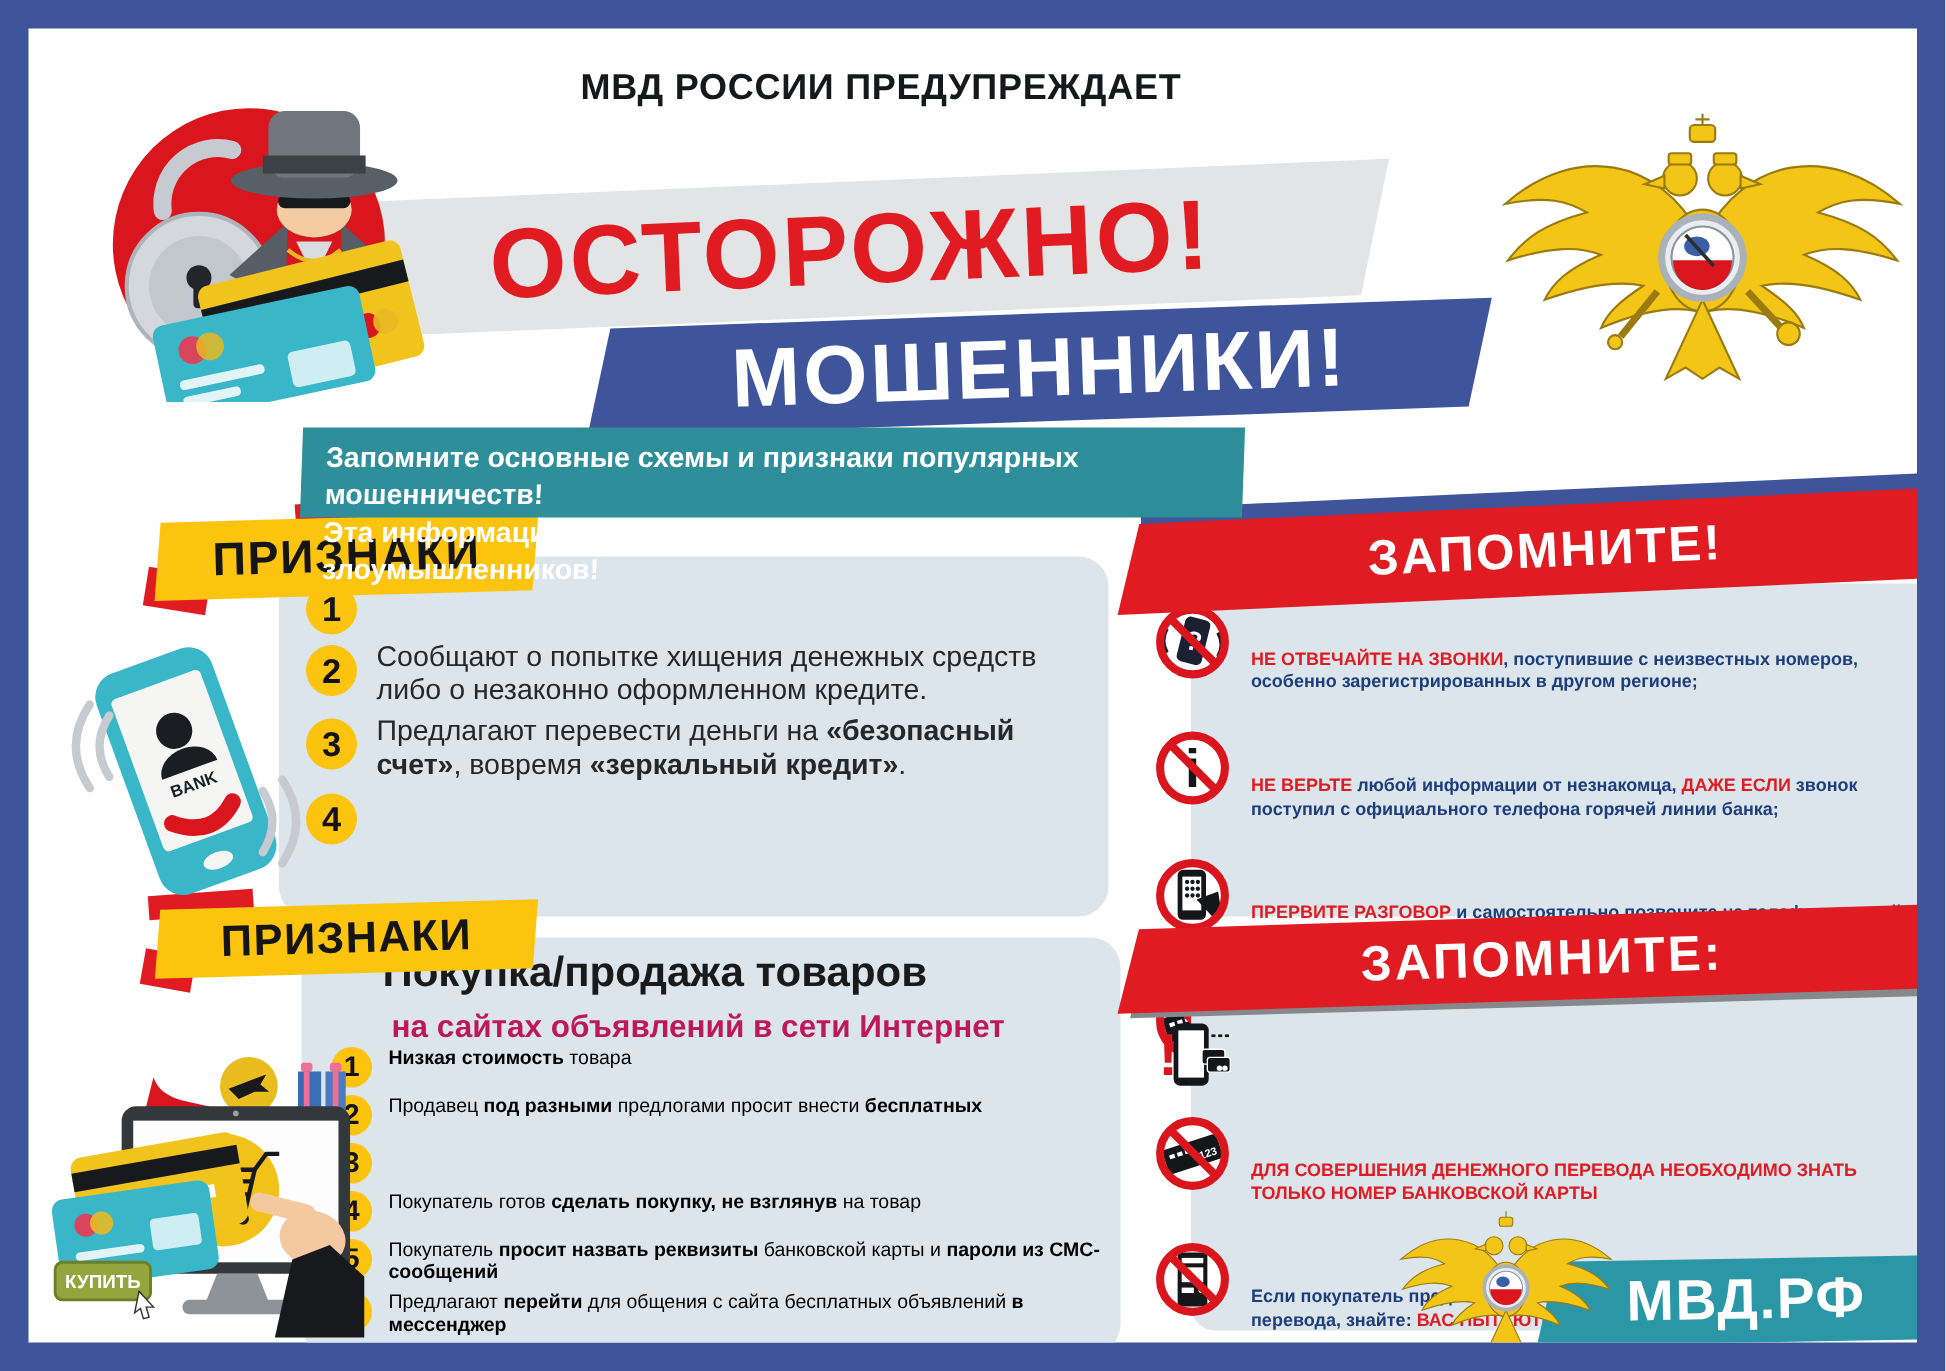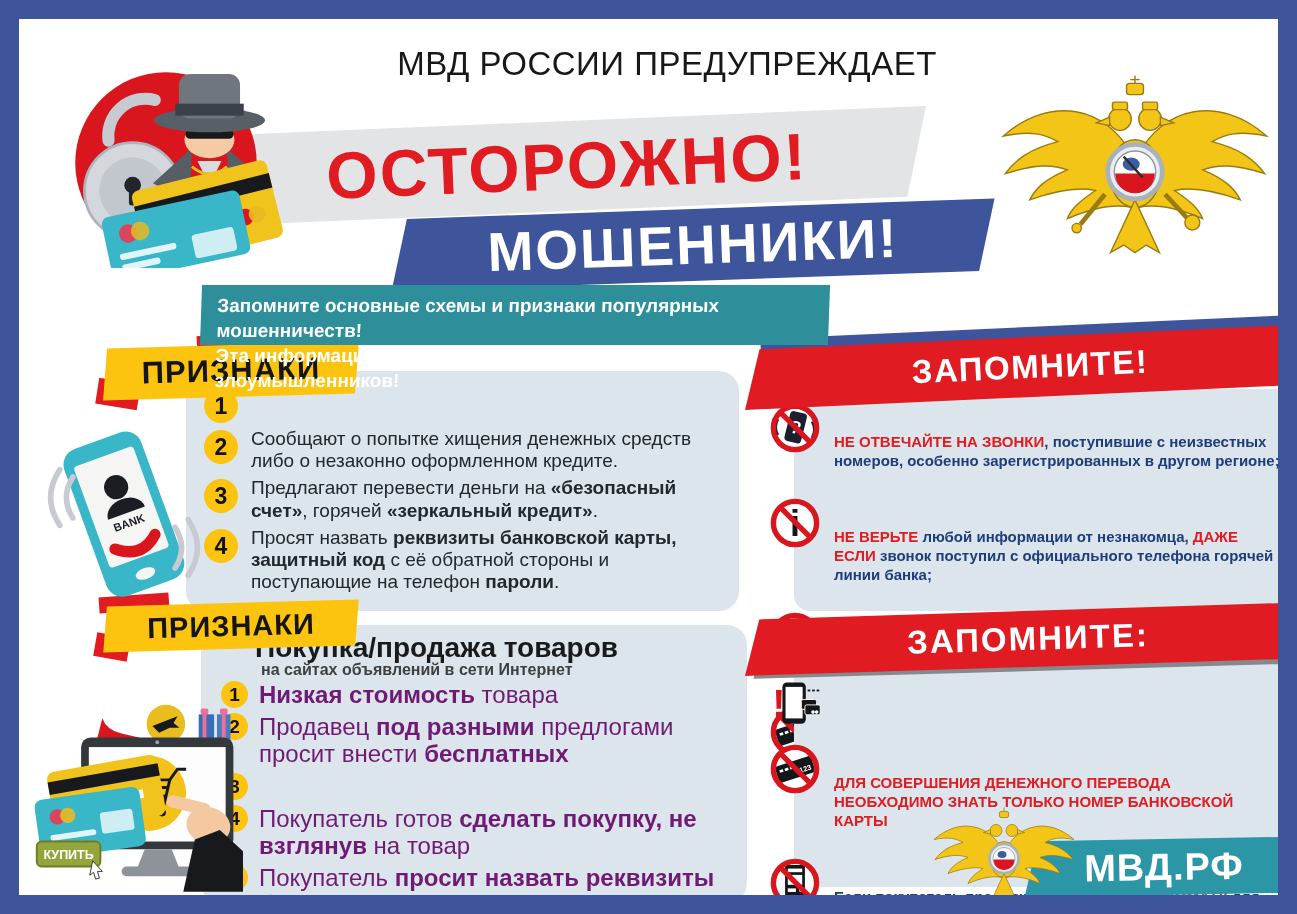--- a/index.html
+++ b/index.html
@@ -1,20 +1,20 @@
 <!DOCTYPE html>
 <html><head>
 <meta charset="utf-8">
 <style>
   html,body{margin:0;padding:0;background:#fff;}
   .poster{position:relative;width:1297px;height:914px;background:#fff;border:19px solid #3e549b;box-sizing:border-box;overflow:hidden;font-family:"Liberation Sans","DejaVu Sans",sans-serif;}
   .abs{position:absolute;}
 
   
-  .hdr-title{left:368px;top:26px;width:560px;text-align:center;font-size:33px;font-weight:400;color:#17181a;letter-spacing:.5px;z-index:3;}
+  .hdr-title{left:368px;top:26px;width:560px;text-align:left;font-size:24px;font-weight:700;color:#17181a;letter-spacing:.5px;z-index:3;}
   .banner{z-index:2;}
   .banner .bt{display:block;width:100%;text-align:center;}
   .gray-banner{left:198px;top:102px;width:700px;height:90px;background:#e3e4e6;transform:rotate(-2.4deg) skewX(-14deg);}
   .gray-banner .bt{transform:skewX(14deg);font-size:66px;font-weight:800;color:#e01b22;line-height:90px;letter-spacing:2px;}
   .blue-banner{left:380px;top:190px;width:588px;height:72px;background:#3e549b;transform:rotate(-2deg) skewX(-14deg);}
   .blue-banner .bt{transform:skewX(14deg);font-size:55px;font-weight:800;color:#fff;line-height:72px;letter-spacing:2px;}
   .intro-box{left:182px;top:266px;width:628px;height:60px;background:#2e8f9b;transform:skewX(-2deg);z-index:3;padding:8px 16px;box-sizing:border-box;}
   .intro-box p{margin:0;color:#fff;font-size:19px;font-weight:700;line-height:1.32;}
 
   
@@ -28,40 +28,40 @@
 
   
   .panel{background:#dbe5eb;border-radius:20px;z-index:1;box-sizing:border-box;}
   .p-call{left:167px;top:352px;width:553px;height:240px;padding:16px 14px 8px 10px;}
   .p-shop{left:182px;top:606px;width:546px;height:278px;padding:8px 12px 6px 10px;}
   .l-row{display:flex;align-items:flex-start;margin-bottom:5px;}
   .num{flex:none;background:#fcc40e;color:#131313;font-weight:800;border-radius:50%;text-align:center;}
   .n1{width:34px;height:34px;font-size:23px;line-height:34px;margin:2px 13px 0 8px;}
   .n2{width:27px;height:27px;font-size:19px;line-height:27px;margin:0 11px 0 10px;}
   .l-text{font-size:19px;color:#23282c;line-height:1.17;}
-  .l-text2{font-size:24px;color:#701a75;line-height:1.13;}
+  .l-text2{font-size:13px;color:#000000;line-height:1.13;}
   .seg-b{font-weight:700;}
   .seg-t1{display:block;font-size:27px;font-weight:700;line-height:1.04;letter-spacing:-.3px;margin-bottom:2px;color:#1d2125;}
   .shop-title{margin:0 0 0 44px;font-size:28px;font-weight:700;color:#1a1a1a;line-height:1.05;}
-  .shop-sub{margin:0 0 2px 50px;font-size:16px;font-weight:700;color:#404040;line-height:1.05;}
+  .shop-sub{margin:12px 0 2px 50px;font-size:21px;font-weight:700;color:#be185d;line-height:1.05;}
 
   
   .blue-strip1{left:742px;top:308px;width:536px;height:44px;background:#3e549b;transform:rotate(-2.6deg);z-index:2;}
   .red-banner{background:#e01b22;z-index:3;}
   .red-banner .bt{font-weight:800;color:#fff;}
   .rb1{left:733px;top:318px;width:556px;height:60px;transform:rotate(-2.6deg) skewX(-16deg);}
   .rb1 .bt{transform:skewX(16deg);font-size:33px;line-height:60px;letter-spacing:1.5px;}
   .rb2-shadow{left:741px;top:600px;width:544px;height:52px;background:#85898e;transform:rotate(-1.6deg) skewX(-16deg);z-index:2;}
   .rb2{left:733px;top:592px;width:552px;height:56px;transform:rotate(-1.8deg) skewX(-16deg);}
   .rb2 .bt{transform:skewX(16deg);font-size:33px;line-height:56px;letter-spacing:2px;}
   .p-rem1{left:775px;top:370px;width:500px;height:222px;border-radius:16px;padding:12px 14px 6px 6px;}
   .p-rem2{left:775px;top:644px;width:500px;height:224px;border-radius:16px;padding:14px 14px 6px 6px;}
   .r-row{display:flex;align-items:flex-start;margin-bottom:11px;}
   .r-row .icon{width:54px;height:54px;flex:none;margin-left:-32px;margin-right:12px;}
-  .r-text{font-size:15px;line-height:1.27;color:#1d3d7b;font-weight:600;padding-top:3px;margin-top:28px;}
+  .r-text{font-size:12px;line-height:1.27;color:#1d3d7b;font-weight:600;padding-top:3px;margin-top:28px;}
   .seg-r{color:#e01b22;font-weight:800;}
 
   
   .mvd-banner{left:1012px;top:820px;width:266px;height:56px;background:#2b96a5;transform:rotate(-1deg) skewX(-14deg);z-index:4;}
   .mvd-banner .bt{transform:skewX(14deg);font-size:38px;font-weight:800;color:#fff;line-height:56px;letter-spacing:1px;}
 
   .illo{z-index:4;}
 </style>
 </head>
 <body>
@@ -153,25 +153,24 @@
     <div class="l-row">
       <span class="num n1">1</span>
       <span class="l-text"></span>
     </div>
     <div class="l-row">
       <span class="num n1">2</span>
       <span class="l-text"><span class="seg-n">Сообщают о попытке хищения денежных средств либо о незаконно оформленном кредите.</span></span>
     </div>
     <div class="l-row">
       <span class="num n1">3</span>
-      <span class="l-text"><span class="seg-n">Предлагают перевести деньги на </span><span class="seg-b">«безопасный счет»</span><span class="seg-n">, горячей </span><span class="seg-b">«зеркальный кредит»</span><span class="seg-n">.</span></span>
+      <span class="l-text"><span class="seg-n">Предлагают перевести деньги на </span><span class="seg-b">«безопасный счет»</span><span class="seg-n">, вовремя </span><span class="seg-b">«зеркальный кредит»</span><span class="seg-n">.</span></span>
     </div>
     <div class="l-row">
       <span class="num n1">4</span>
-      <span class="l-text"><span class="seg-n">Просят назвать </span><span class="seg-b">реквизиты банковской карты,</span><span class="seg-n"> </span><span class="seg-b">защитный код</span><span class="seg-n"> с её обратной стороны и поступающие на телефон </span><span class="seg-b">пароли</span><span class="seg-n">.</span></span>
     </div>
   </div>
 
   <svg class="abs illo" style="left:26px;top:400px;width:158px;height:196px;" viewBox="0 0 170 210">
     <g transform="rotate(-20 85 105)">
       <rect x="42" y="18" width="88" height="168" rx="18" fill="#39b7c9"></rect>
       <rect x="52" y="36" width="68" height="116" rx="4" fill="#f5f6f4"></rect>
       <circle cx="88" cy="72" r="13" fill="#1a1d22"></circle>
       <path d="M68 102 a21 16 0 0 1 42 0 z" fill="#1a1d22"></path>
       <text x="88" y="117" text-anchor="middle" font-size="12" font-weight="bold" fill="#1a1d22">BANK</text>

